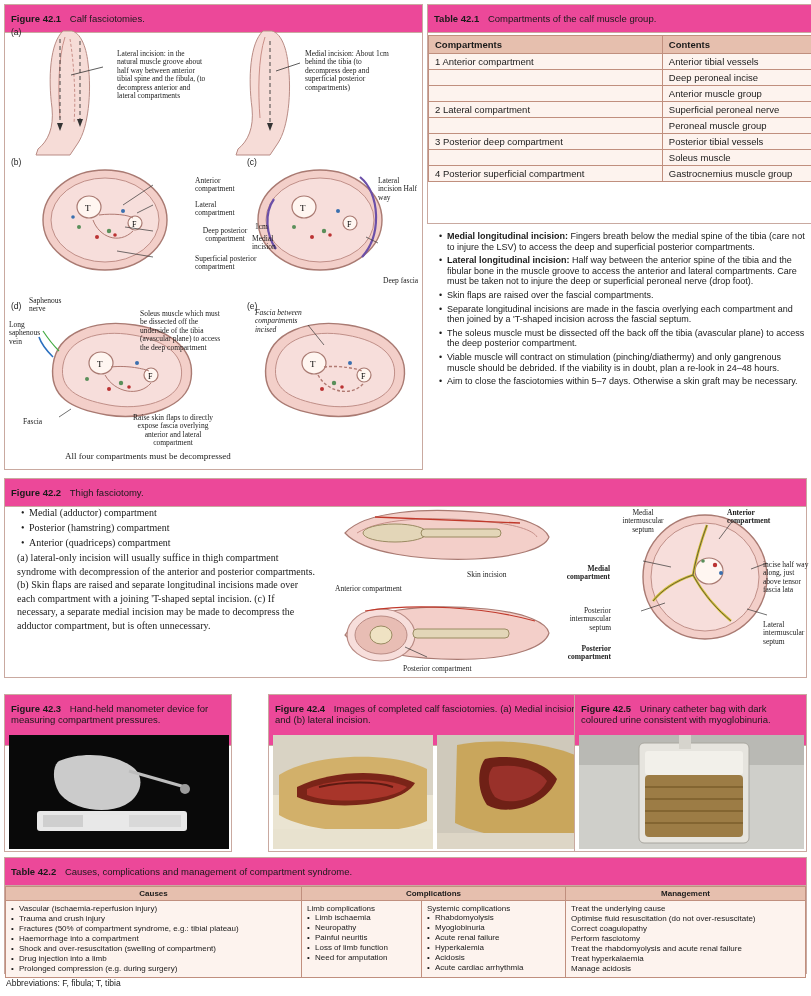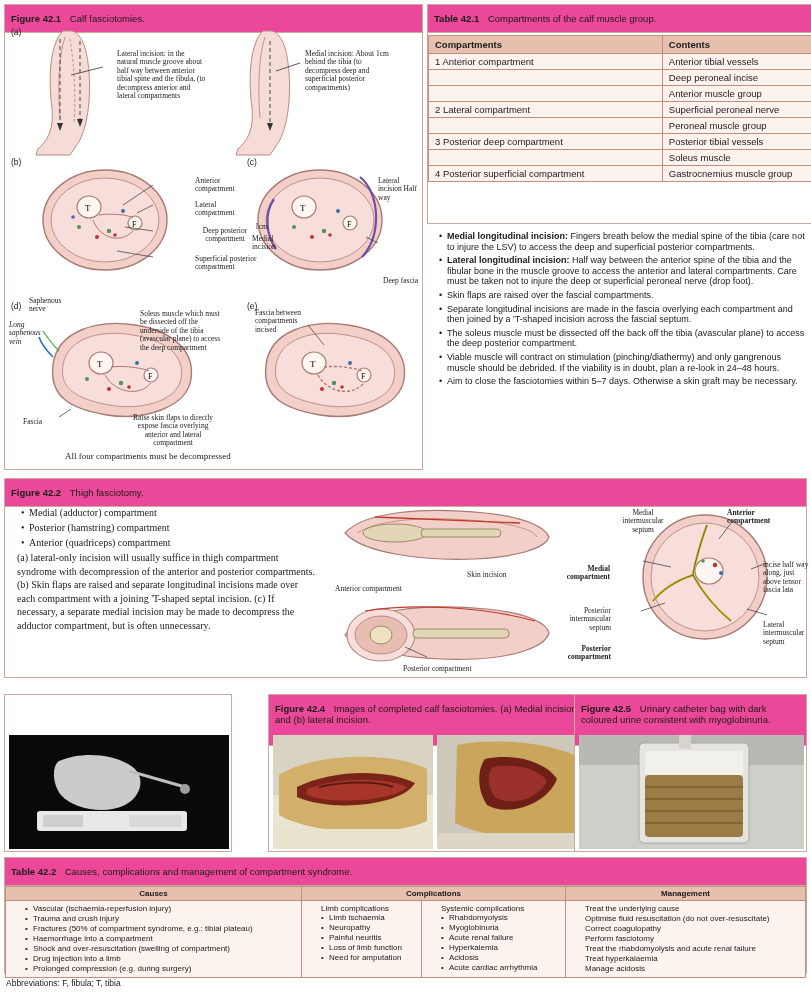--- a/index.html
+++ b/index.html
@@ -12,21 +12,21 @@
   ul.b{margin:0;padding-left:11px;list-style:none;}
   ul.b li{position:relative;margin:0 0 3px 0;line-height:1.18;padding-left:0;}
   ul.b li:before{content:"\2022";position:absolute;left:-8px;top:0;}
   .sublabel{font-weight:bold;}
   table{border-collapse:collapse;}
   .t1{width:100%;font-size:9.5px;}
   .t1 th{background:#e6bfae;border:1px solid #c08f7e;padding:3px 6px;text-align:left;font-weight:bold;}
   .t1 td{border:1px solid #c08f7e;padding:2px 6px;background:#fdf3ee;vertical-align:top;}
   .t2{width:100%;font-size:8px;}
   .t2 th{background:#e6bfae;border:1px solid #c08f7e;padding:2px 5px;font-weight:bold;text-align:center;}
-  .t2 td{border:1px solid #c08f7e;padding:3px 19px;background:#fdf3ee;vertical-align:top;}
+  .t2 td{border:1px solid #c08f7e;padding:3px 5px;background:#fdf3ee;vertical-align:top;}
   .t2 ul{margin:0;padding:0;list-style:none;}
   .t2 ul li{position:relative;padding-left:8px;line-height:1.25;}
   .t2 ul li:before{content:"\2022";position:absolute;left:0;top:0;}
   .t2 .nobul li{padding-left:0;}
   .t2 .nobul li:before{content:"";}
   .lbl{position:absolute;font-size:7.5px;line-height:1.12;}
   .lbl.b{font-weight:bold;}
   .photo{position:absolute;background:#111;overflow:hidden;}
   .sec-letter{position:absolute;font-size:8.5px;}
   .figtext{font-family:"Liberation Serif",serif;}
@@ -123,42 +123,42 @@
     <circle cx="86" cy="78" r="2.2" fill="#5a8f5a"></circle>
       <circle cx="94" cy="82" r="1.8" fill="#b33"></circle>
     <circle cx="102" cy="58" r="2" fill="#3a6fae"></circle>
       <circle cx="74" cy="84" r="2" fill="#b33"></circle>
     <circle cx="52" cy="74" r="2" fill="#5a8f5a"></circle>
     <path d="M18 52 C10 44 6 38 4 32" stroke="#2a6fbf" stroke-width="1.6" fill="none"></path>
     <path d="M24 46 C16 38 12 32 8 26" stroke="#4a4" stroke-width="1.2" fill="none"></path>
     <line x1="36" y1="104" x2="24" y2="112" stroke="#333" stroke-width="0.7"></line>
   </svg>
   <div class="lbl figtext" style="left:24px;top:292px;width:46px;">Saphenous nerve</div>
-  <div class="lbl figtext" style="left:4px;top:316px;width:30px;font-style:italic;">Long saphenous vein</div>
+  <div class="lbl figtext" style="left:4px;top:316px;width:30px;">Long saphenous vein</div>
   <div class="lbl figtext" style="left:18px;top:413px;">Fascia</div>
   <div class="lbl figtext" style="left:135px;top:305px;width:86px;">Soleus muscle which must be dissected off the underside of the tibia (avascular plane) to access the deep compartment</div>
   <div class="lbl figtext" style="left:126px;top:409px;width:84px;text-align:center;">Raise skin flaps to directly expose fascia overlying anterior and lateral compartment</div>
 
   <div class="sec-letter" style="left:242px;top:296px;">(e)</div>
   <svg width="175" height="130" style="position:absolute;left:243px;top:300px;">
     <path d="M18 60 C22 26 62 14 100 20 C140 26 160 48 156 74 C152 102 110 116 72 110 C36 104 14 92 18 60 Z" fill="#f3cfc9" stroke="#a97a72" stroke-width="1.4"></path>
     <path d="M28 60 C32 34 64 24 98 30 C134 36 150 52 146 74 C142 96 106 106 74 100 C42 94 24 84 28 60 Z" fill="#f7dedb" stroke="#c08f88" stroke-width="1"></path>
     <ellipse cx="66" cy="58" rx="12" ry="11" fill="#fff6f1" stroke="#a97a72" stroke-width="1.2"></ellipse>
     <text x="62" y="62" font-size="9" font-family="Liberation Serif">T</text>
     <ellipse cx="116" cy="70" rx="7" ry="7" fill="#fff6f1" stroke="#a97a72" stroke-width="1.2"></ellipse>
     <text x="113" y="74" font-size="8" font-family="Liberation Serif">F</text>
     <path d="M76 62 C92 60 110 64 114 66" stroke="#b07a72" stroke-width="1.4" fill="none" stroke-dasharray="3,2"></path>
     <path d="M70 70 C80 88 104 92 116 78" stroke="#b07a72" stroke-width="1.4" fill="none" stroke-dasharray="3,2"></path>
     <circle cx="86" cy="78" r="2.2" fill="#5a8f5a"></circle>
       <circle cx="94" cy="82" r="1.8" fill="#b33"></circle>
     <circle cx="102" cy="58" r="2" fill="#3a6fae"></circle>
       <circle cx="74" cy="84" r="2" fill="#b33"></circle>
     <line x1="60" y1="20" x2="76" y2="40" stroke="#333" stroke-width="0.7"></line>
   </svg>
-  <div class="lbl figtext" style="left:250px;top:304px;width:60px;">Fascia between compartments incised</div>
+  <div class="lbl figtext" style="left:250px;top:304px;width:60px;font-style:italic;">Fascia between compartments incised</div>
   <div class="figtext" style="position:absolute;left:60px;top:446px;font-size:9px;">All four compartments must be decompressed</div>
 </div>
 
 <div class="panel" style="left:427px;top:4px;width:436px;height:220px;">
   <div class="panel-hd">
     <span class="fignum">Table 42.1</span>
     <span class="cap" style="margin-left:6px;">Compartments of the calf muscle group.</span>
   </div>
   <table class="t1" style="margin-top:2px;">
     <tbody>
@@ -271,20 +271,24 @@
   <div class="lbl figtext" style="left:610px;top:30px;width:56px;text-align:center;">Medial intermuscular septum</div>
   <div class="lbl figtext b" style="left:722px;top:30px;width:58px;">Anterior compartment</div>
   <div class="lbl figtext b" style="left:553px;top:86px;width:52px;text-align:right;">Medial compartment</div>
   <div class="lbl figtext" style="left:548px;top:128px;width:58px;text-align:right;">Posterior intermuscular septum</div>
   <div class="lbl figtext b" style="left:548px;top:166px;width:58px;text-align:right;">Posterior compartment</div>
   <div class="lbl figtext" style="left:758px;top:82px;width:46px;">incise half way along, just above tensor fascia lata</div>
   <div class="lbl figtext" style="left:758px;top:142px;width:46px;">Lateral intermuscular septum</div>
 </div>
 
 <div class="panel" style="left:4px;top:694px;width:228px;height:158px;">
+  <div class="panel-hd" style="height:34px;">
+    <span class="fignum">Figure 42.3</span>
+    <span class="cap" style="margin-left:6px;">Hand-held manometer device for measuring compartment pressures.</span>
+  </div>
   <div class="photo" style="left:4px;top:40px;width:220px;height:114px;background:#0c0c0c;">
     <svg width="220" height="114">
       <rect width="220" height="114" fill="#090909"></rect>
       <rect x="28" y="76" width="150" height="20" rx="3" fill="#e8e8e8"></rect>
       <rect x="34" y="80" width="40" height="12" fill="#cfcfcf"></rect>
       <rect x="120" y="80" width="52" height="12" fill="#d9d9d9"></rect>
       <path d="M50 26 C72 16 108 18 126 34 C136 44 132 62 116 70 C96 80 64 74 52 60 C44 50 42 32 50 26 Z" fill="#dcdcdc" opacity="0.92"></path>
       <path d="M120 36 L176 52" stroke="#bdbdbd" stroke-width="3"></path>
       <circle cx="176" cy="54" r="5" fill="#9d9d9d"></circle>
     </svg>

